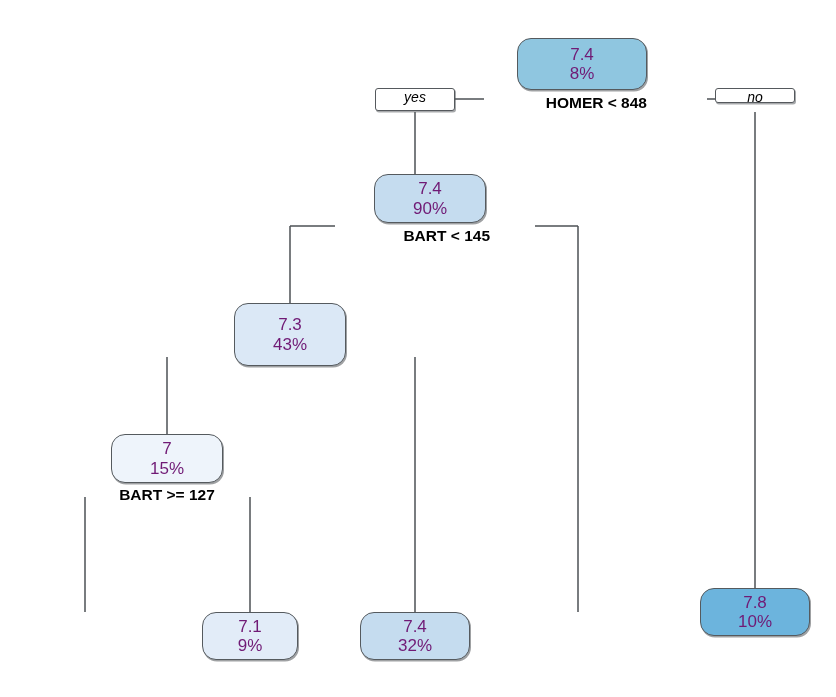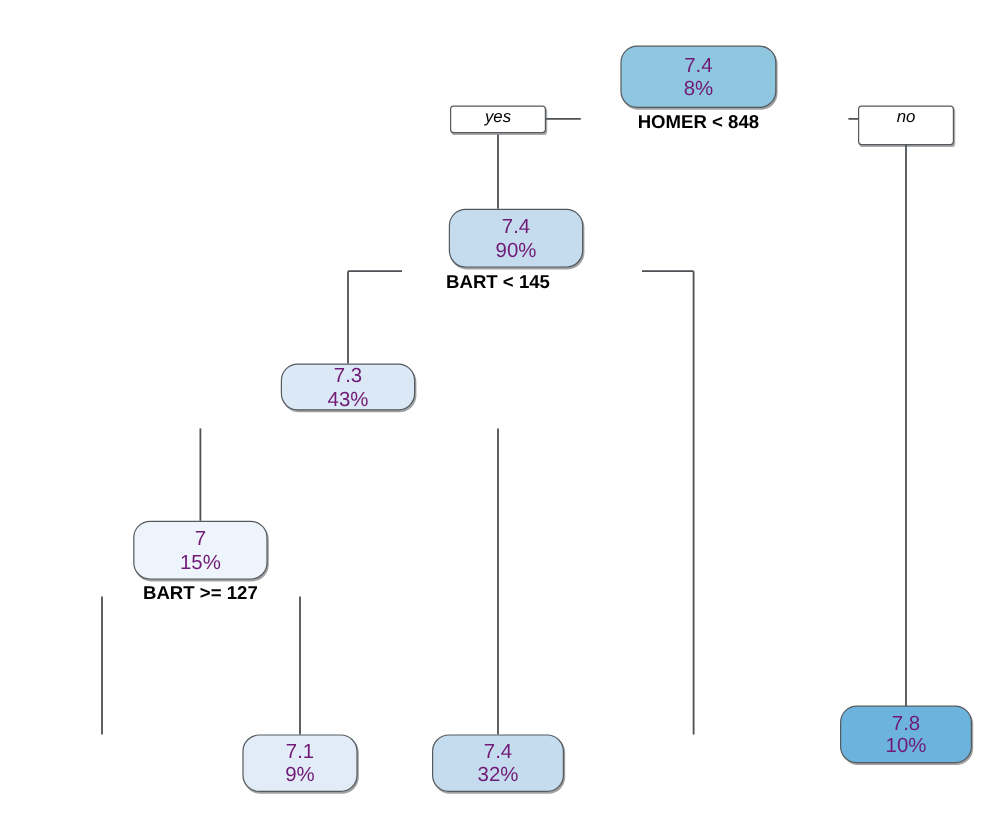--- a/index.html
+++ b/index.html
@@ -99,37 +99,37 @@
 
       <path d="M 85 497 L 85 612"></path>
       <path d="M 250 497 L 250 612"></path>
     </g>
   </svg>
 
   <div class="yesno-box" style="left:375px; top:88px; width:80px; height:23px;">
     <span>yes</span>
   </div>
 
-  <div class="yesno-box" style="left:715px; top:88px; width:80px; height:33px;">
+  <div class="yesno-box" style="left:715px; top:88px; width:80px; height:15px;">
     <span>no</span>
   </div>
 
   <div class="node" style="left:517px; top:38px; width:130px; height:52px; background:#8fc6e0;">
     <span class="node-value">7.4</span>
     <span class="node-pct">8%</span>
   </div>
-  <div class="split-label" style="left:517px; top:94px; width:130px;">HOMER &lt; 848</div>
+  <div class="split-label" style="left:517px; top:94px; width:130px;text-align:right;">HOMER &lt; 848</div>
 
   <div class="node" style="left:374px; top:174px; width:112px; height:49px; background:#c5dcef;">
     <span class="node-value">7.4</span>
     <span class="node-pct">90%</span>
   </div>
-  <div class="split-label" style="left:355px; top:227px; width:120px;">BART &lt; 145</div>
+  <div class="split-label" style="left:370px; top:227px; width:120px;text-align:right;">BART &lt; 145</div>
 
-  <div class="node" style="left:234px; top:303px; width:112px; height:39px; background:#dbe8f6;">
+  <div class="node" style="left:234px; top:303px; width:112px; height:63px; background:#dbe8f6;">
     <span class="node-value">7.3</span>
     <span class="node-pct">43%</span>
   </div>
 
   <div class="node" style="left:111px; top:434px; width:112px; height:49px; background:#eef4fb;">
     <span class="node-value">7</span>
     <span class="node-pct">15%</span>
   </div>
   <div class="split-label" style="left:104px; top:486px; width:126px;">BART &gt;= 127</div>
 

